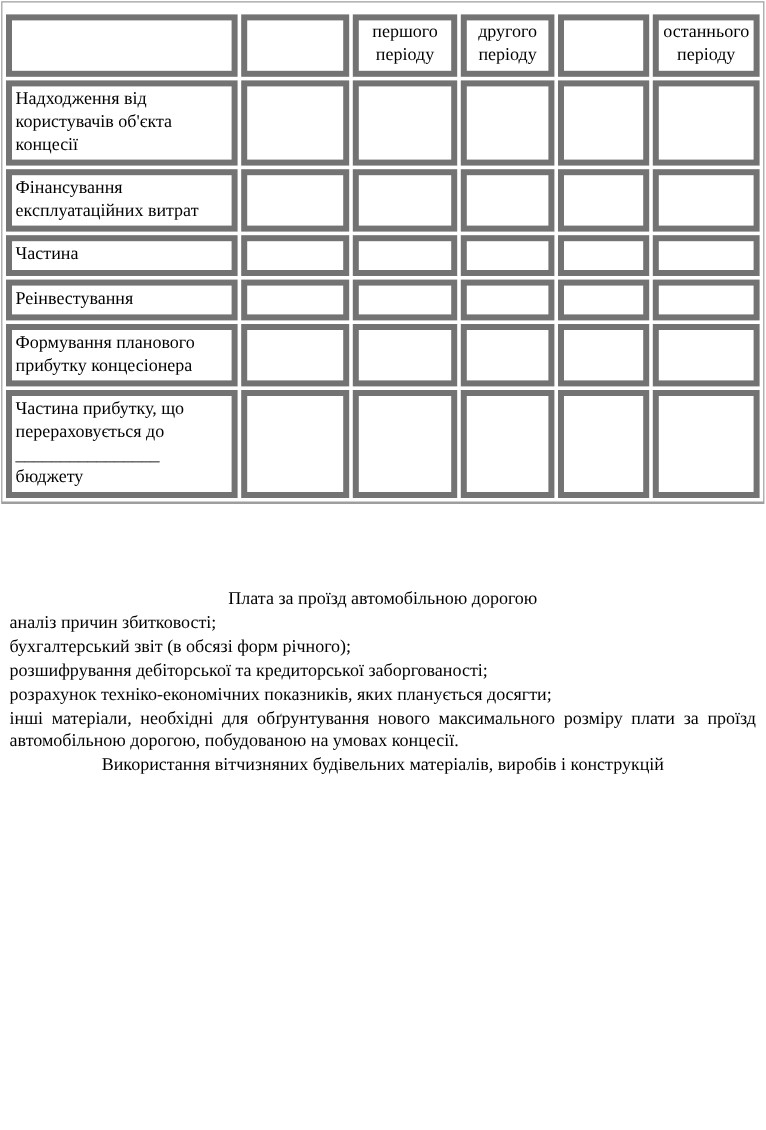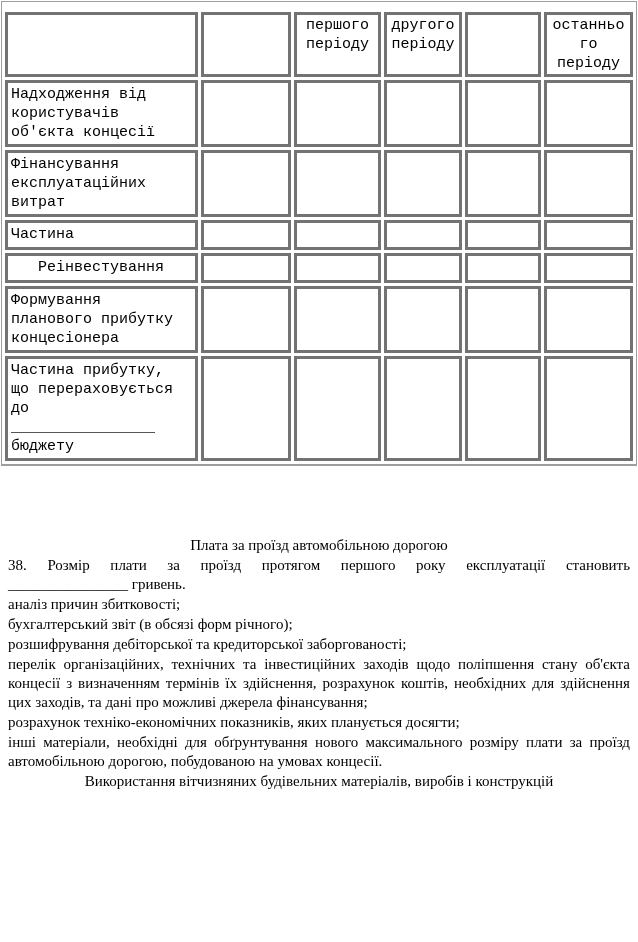--- a/index.html
+++ b/index.html
@@ -10,33 +10,32 @@
   }
   
   .table-wrap{
     margin:1px 1px 0 1px;
     border:1px solid #9e9e9e;
     border-bottom-width:2px;
     padding:7px 0 0 0;
   }
   table{width:100%;border-collapse:separate;border-spacing:3px;table-layout:fixed;}
   td{
-    border:3px solid #737373;
+    border:5px solid #737373;
     vertical-align:top;
     padding:2px 4px 2px 3px;
     line-height:19px;
     word-wrap:break-word;
     background:#fff;
-    font-family:Liberation Mono, monospace;
   }
   tr.hdr td{text-align:center;padding:1px 2px;height:40px;}
   tr.r1 td{height:52px;}
   tr.r2 td{height:38px;}
   tr.r3 td{height:20px;}
-  tr.r4 td{height:20px;text-align:center;}
+  tr.r4 td{height:20px;}
   tr.r5 td{height:36px;}
   tr.r6 td{height:73px;}
   .blk{display:block;}
   
   .content{padding:0 8px;}
   .content p{margin:1px 0 0 0;text-align:justify;}
   p.center{text-align:center;}
   #section-title{margin-top:70px;}
   .jline{display:block;text-align:justify;text-align-last:justify;}
 </style>
@@ -117,29 +116,24 @@
           <td></td>
         </tr>
       </tbody>
     </table>
   </div>
 
   <div class="content">
     <p class="center" id="section-title">Плата за проїзд автомобільною дорогою</p>
 
 
-    <p>
-      <span class="jline">38. Розмір плати за проїзд протягом першого року експлуатації становить</span>
-      <span>________________</span> <span>гривень.</span>
-    </p>
 
 
     <p>аналіз причин збитковості;</p>
     <p>бухгалтерський звіт (в обсязі форм річного);</p>
     <p>розшифрування дебіторської та кредиторської заборгованості;</p>
-    <p>перелік організаційних, технічних та інвестиційних заходів щодо поліпшення стану об'єкта концесії з визначенням термінів їх здійснення, розрахунок коштів, необхідних для здійснення цих заходів, та дані про можливі джерела фінансування;</p>
     <p>розрахунок техніко-економічних показників, яких планується досягти;</p>
     <p>інші матеріали, необхідні для обґрунтування нового максимального розміру плати за проїзд автомобільною дорогою, побудованою на умовах концесії.</p>
 
     <p class="center">Використання вітчизняних будівельних матеріалів, виробів і конструкцій</p>
   </div>
 
 </div>
 
 </body></html>

